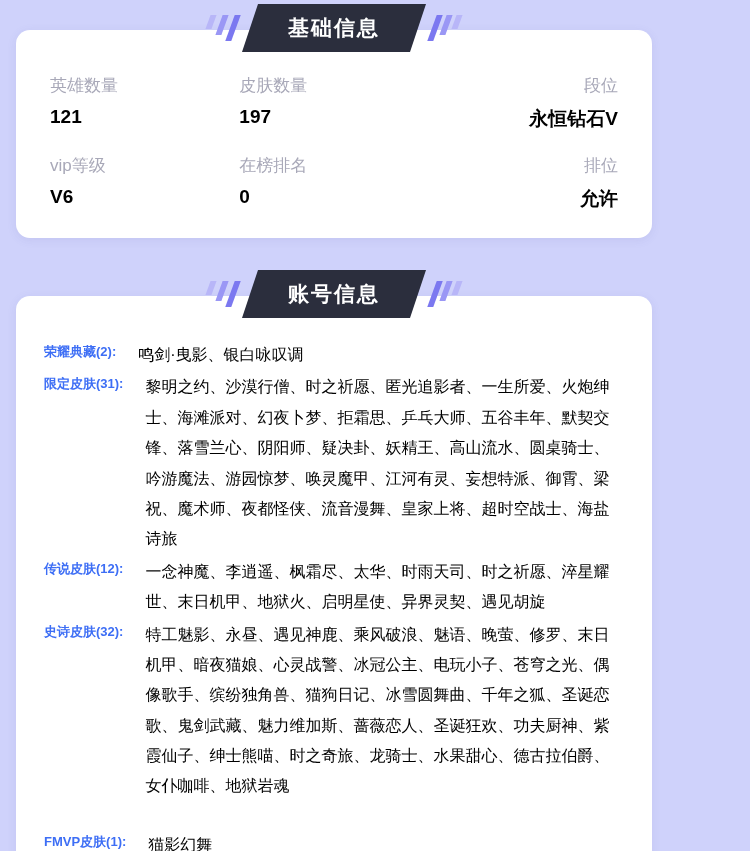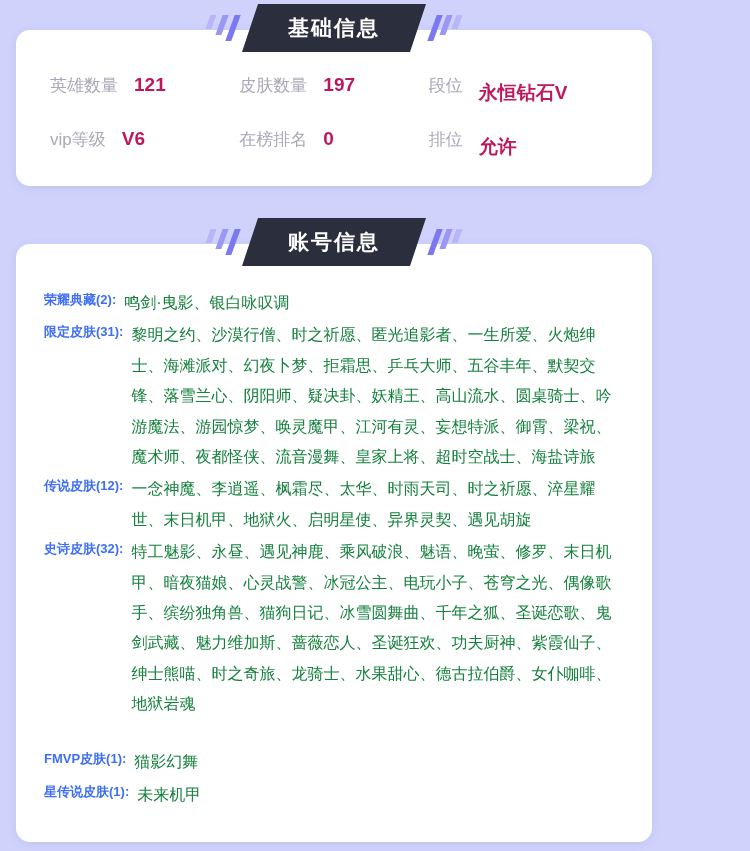--- a/index.html
+++ b/index.html
@@ -69,29 +69,29 @@
     padding: 44px 34px 26px 34px;
     box-sizing: border-box;
   }
 
   
   .info-grid {
     display: grid;
     grid-template-columns: 1fr 1fr 1fr;
     row-gap: 22px;
   }
-  .info-cell { display: flex; flex-direction: row; gap: 16px; }
+  .info-cell { display: flex; flex-direction: column; }
   .info-cell.right { align-items: flex-end; }
   .info-label {
     color: #a8a8b8;
     font-size: 17px;
     margin-bottom: 9px;
   }
   .info-value {
-    color: #be185d;
+    color: #000000;
     font-size: 19px;
     font-weight: bold;
   }
 
   
   .account-card {
     padding: 44px 28px 30px 28px;
   }
   .skin-block {
     display: flex;
@@ -100,23 +100,23 @@
     line-height: 1.9;
   }
   .skin-title {
     color: #3d6ef5;
     font-size: 13px;
     font-weight: bold;
     white-space: nowrap;
     flex: 0 0 auto;
   }
   .skin-body {
-    color: #15803d;
+    color: #000000;
     font-size: 16px;
-    margin-left: 8px;
+    margin-left: 22px;
     flex: 1 1 auto;
     word-break: break-all;
   }
   .gap-block { height: 26px; }
 </style>
 </head>
 <body>
 
 <div class="page">
 

